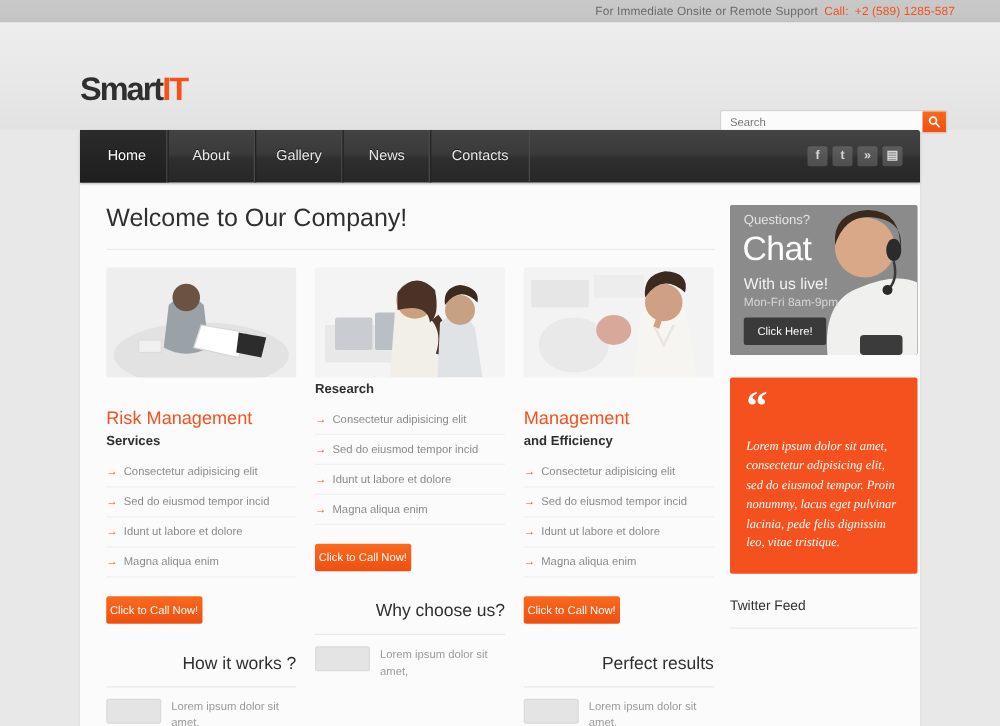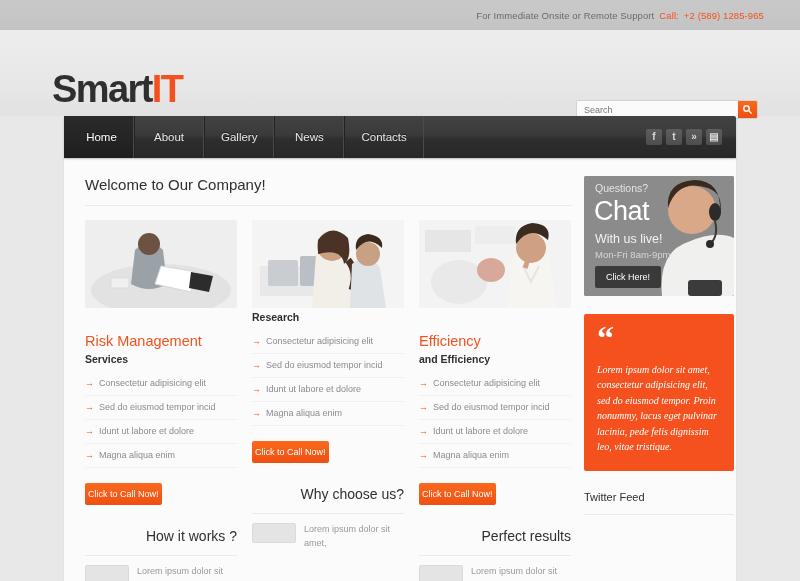--- a/index.html
+++ b/index.html
@@ -11,43 +11,43 @@
   }
   .page {
     position: relative;
     width: 800px; height: 581px;
     background: #e8e8e8;
     overflow: hidden;
   }
 
   
   .topbar {
-    height: 30px;
+    height: 18px;
     background: linear-gradient(to bottom,#c9c9c9 0%,#c6c6c6 60%,#c2c2c2 100%);
     display: flex;
     align-items: center;
     justify-content: flex-end;
     padding-right: 36px;
     font-size: 9.5px;
     color: #5e5e5e;
     letter-spacing: .1px;
   }
   .topbar .support { color: #6a6a6a; }
   .topbar .callword { color: #f4511e; margin-left: 5px; }
   .topbar .phone { color: #f4511e; margin-left: 5px; }
 
   
   .header {
     height: 86px;
     position: relative;
     background: linear-gradient(to bottom,#ededed 0%,#e8e8e8 55%,#e2e2e2 100%);
   }
   .logo {
-    position: absolute; left: 52px; top: 40px;
-    font-size: 38px; font-weight: bold;
+    position: absolute; left: 64px; top: 40px;
+    font-size: 26px; font-weight: bold;
     letter-spacing: -1.6px;
     line-height: 1;
   }
   .logo .a { color: #2f2f2f; }
   .logo .b { color: #f4511e; }
 
   .searchbox {
     position: absolute; right: 42px; top: 70px;
     width: 182px; height: 19px;
     display: flex;
@@ -120,21 +120,21 @@
     background: #fbfbfb;
     min-height: 430px;
     padding: 0 0 10px 0;
     display: flex;
     box-shadow: 0 0 2px rgba(0,0,0,.07);
   }
   .content { width: 508px; padding: 18px 0 0 21px; }
   .sidebar { width: 164px; padding: 18px 0 0 12px; }
 
   .welcome {
-    font-size: 15px; color: #2f2f2f; font-weight: normal;
+    font-size: 20px; color: #2f2f2f; font-weight: normal;
     padding-bottom: 12px;
   }
   .rule { border-bottom: 1px solid #eaeaea; }
 
   .cols { display: flex; gap: 15px; margin-top: 14px; }
   .col { width: 152px; }
 
   .thumb {
     width: 152px; height: 88px;
     border-radius: 2px;
@@ -219,21 +219,21 @@
   .twrule { border-bottom: 1px solid #eaeaea; margin-top: 11px; width: 150px; }
 </style>
 </head>
 <body>
 
 <div class="page">
 
   <div class="topbar">
     <span class="support">For Immediate Onsite or Remote Support</span>
     <span class="callword">Call:</span>
-    <span class="phone">+2 (589) 1285-965</span>
+    <span class="phone">+2 (589) 1285-587</span>
   </div>
 
   <div class="header">
     <div class="logo">
       <span class="a">Smart</span><span class="b">IT</span>
     </div>
     <div class="searchbox">
       <input type="text" placeholder="Search" style="">
       <div class="searchbtn">
         <svg width="11" height="11" viewBox="0 0 16 16">
@@ -354,21 +354,21 @@
               <rect x="56" y="6" width="40" height="18" fill="#ededed"></rect>
               <ellipse cx="40" cy="62" rx="28" ry="22" fill="#e9e9e9"></ellipse>
               <ellipse cx="72" cy="50" rx="14" ry="12" fill="#d8a99a"></ellipse>
               <path d="M94 36 q18 -22 36 0 l8 52 l-50 0 z" fill="#f7f5f2"></path>
               <circle cx="112" cy="28" r="15" fill="#cfa083"></circle>
               <path d="M97 24 q14 -20 32 -4 q4 -16 -16 -17 q-18 3 -16 21z" fill="#3a2a20"></path>
               <path d="M104 46 l8 16 l8 -16" fill="none" stroke="#e8e4de" stroke-width="2"></path>
               <path d="M106 48 q4 -10 2 -14" stroke="#cfa083" stroke-width="5" fill="none"></path>
             </svg>
           </div>
-          <div class="coltitle">Efficiency</div>
+          <div class="coltitle">Management</div>
           <div class="colsub">and Efficiency</div>
           <ul class="ul">
             <li><span class="arrow">→</span><span>Consectetur adipisicing elit</span></li>
             <li><span class="arrow">→</span><span>Sed do eiusmod tempor incid</span></li>
             <li><span class="arrow">→</span><span>Idunt ut labore et dolore</span></li>
             <li><span class="arrow">→</span><span>Magna aliqua enim</span></li>
           </ul>
           <button class="cta">Click to Call Now!</button>
           <div class="bottomtitle">Perfect results</div>
           <div class="bottomrule"></div>

